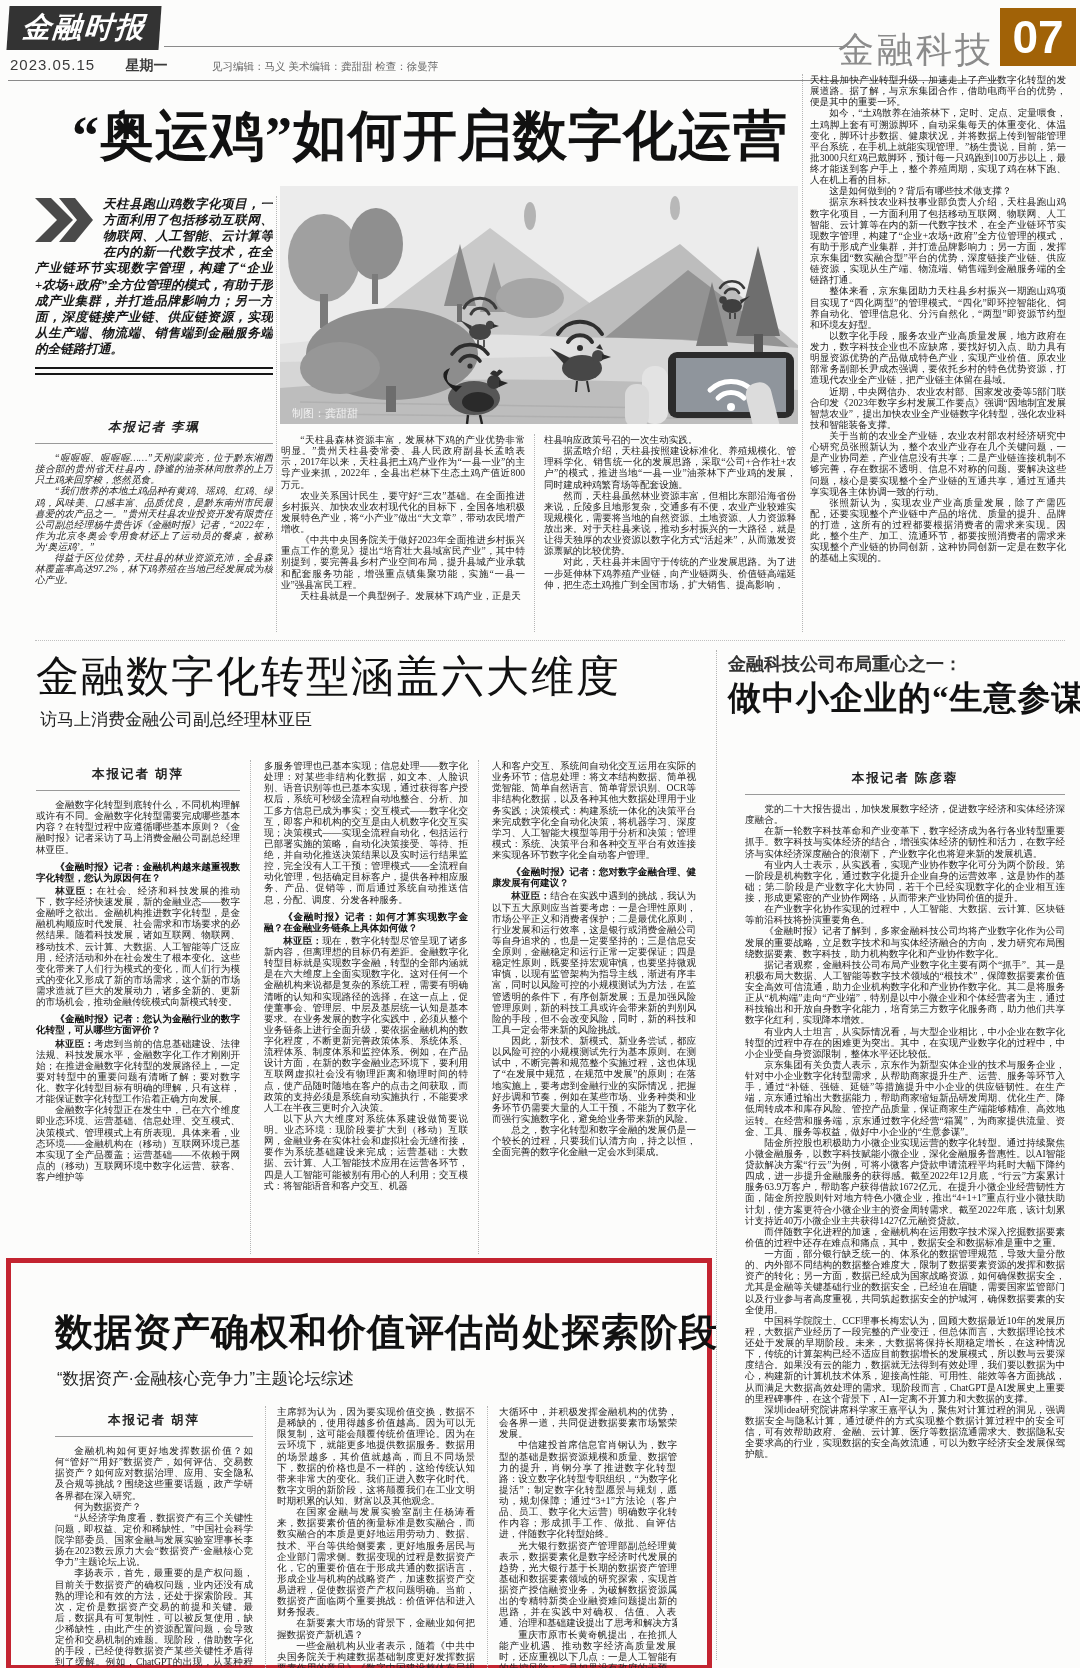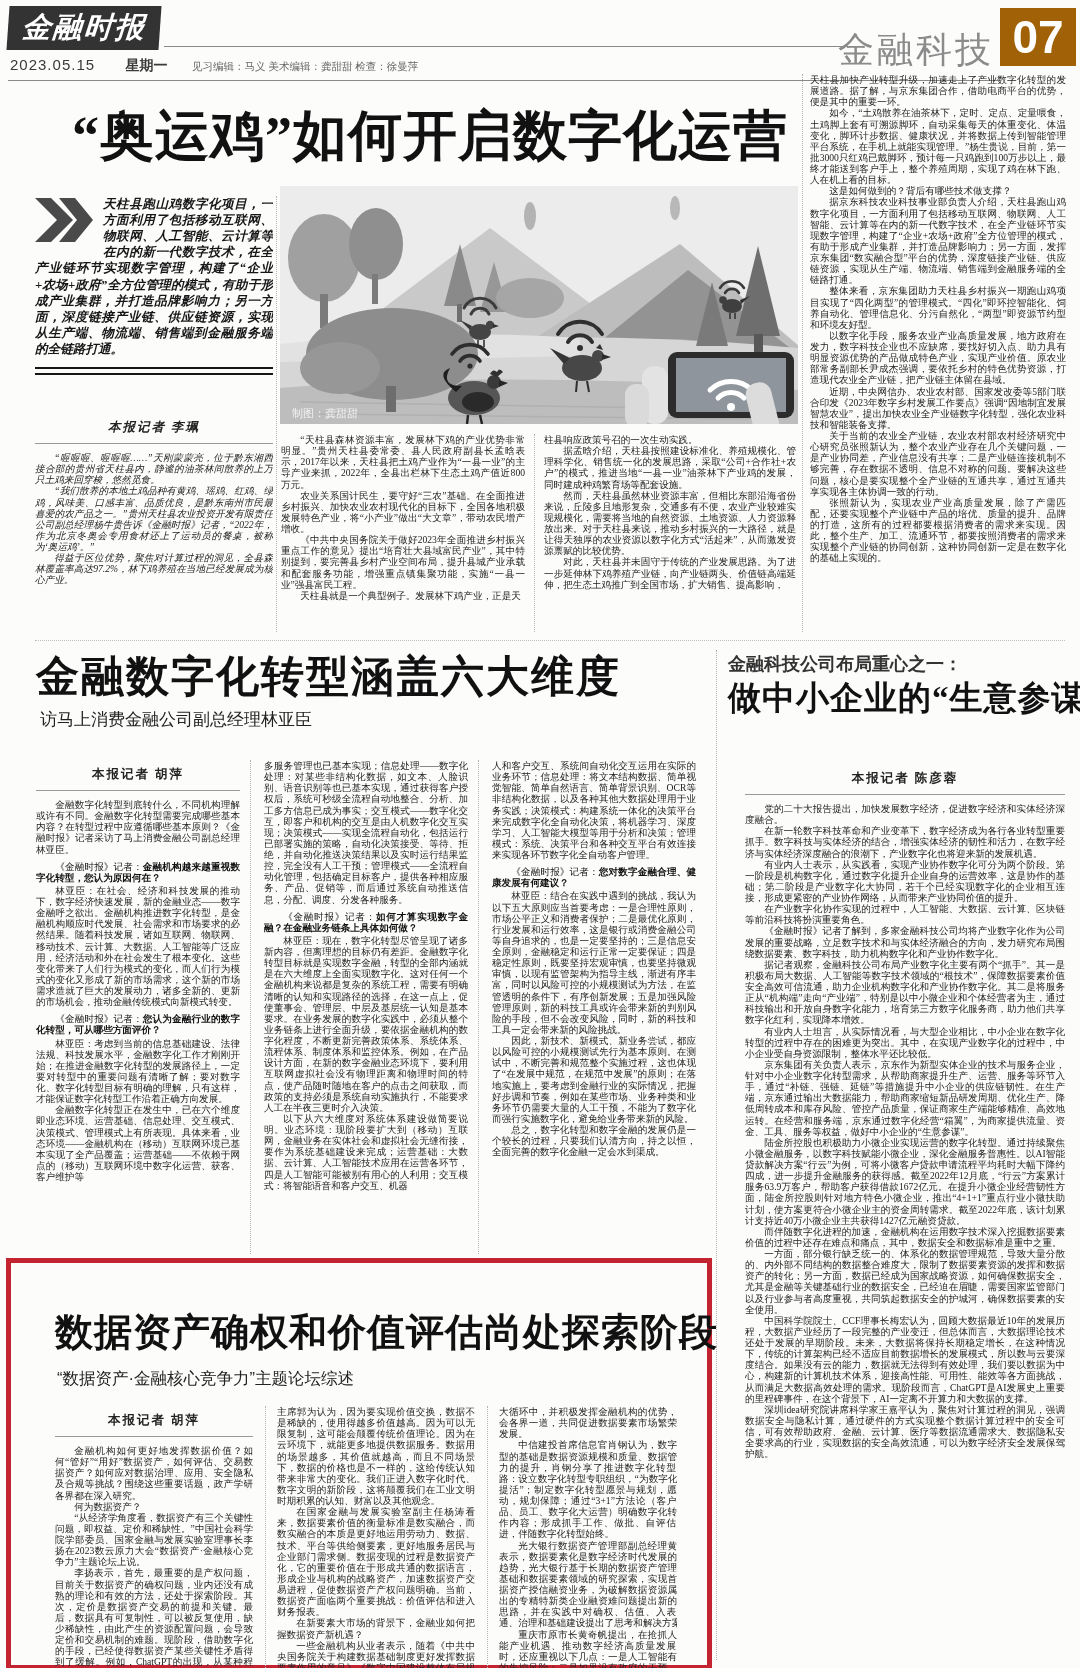--- a/index.html
+++ b/index.html
@@ -8,50 +8,50 @@
   
   .masthead{position:absolute;left:8px;top:6px;width:152px;height:44px;background:#333;
             color:#fff;display:flex;align-items:center;justify-content:center;
             font-family:"DejaVu Serif",serif;font-weight:bold;font-style:italic;
             font-size:29px;letter-spacing:2px;transform:skewX(-4deg);}
   .rule-a{position:absolute;left:164px;top:46px;width:694px;height:0;border-top:1px solid #8a8a8a;}
   .rule-b{position:absolute;left:8px;top:80px;width:990px;height:0;border-top:1px solid #8a8a8a;}
   .date-row{position:absolute;left:10px;top:56px;font-family:"Liberation Sans",sans-serif;color:#3a3a3a;}
   .date-row .d{font-size:15px;letter-spacing:1px;}
   .date-row .w{font-size:14px;font-weight:bold;margin-left:26px;}
-  .date-row .e{font-size:10.5px;color:#666;margin-left:20px;}
+  .date-row .e{font-size:10.5px;color:#666;margin-left:40px;}
   .section-title{position:absolute;right:86px;top:26px;font-family:"Liberation Sans",sans-serif;
                  font-size:36px;color:#8b8b8b;letter-spacing:3px;}
   .page-badge{position:absolute;right:4px;top:8px;width:76px;height:58px;background:#a16207;
               color:#fff;font-family:"Liberation Sans",sans-serif;font-weight:bold;font-size:46px;
               display:flex;align-items:center;justify-content:center;}
   
   .body-text{font-size:9.6px;line-height:1.16;text-align:justify;color:#222;}
   .body-text p{margin:0;text-indent:2em;}
   .body-text p.ni{text-indent:0;}
   .body-text p.q{font-weight:bold;color:#111;margin-top:6px;margin-bottom:2px;}
-  .body-text b{font-weight:normal;}
+  .body-text b{font-weight:bold;}
   .byline-wrap{text-align:center;border-bottom:1px solid #999;padding:4px 0 7px 0;margin-bottom:8px;}
   .byline{font-size:12.5px;font-weight:bold;letter-spacing:2px;color:#222;}
   .vdiv{position:absolute;width:0;border-left:1px dotted #b4b4b4;}
   .hdiv{position:absolute;height:0;border-top:1px dotted #c0c0c0;}
   .clip{overflow:hidden;}
   
   .top-headline{position:absolute;left:72px;top:100px;width:690px;font-size:54px;font-weight:900;
                 letter-spacing:1px;color:#111;font-family:"Liberation Serif",serif;white-space:nowrap;}
   .top-left{position:absolute;left:35px;top:196px;width:238px;height:436px;font-style:italic;}
   .intro{font-size:12.6px;font-weight:bold;line-height:1.28;text-align:justify;color:#161616;}
   .intro .chev{float:left;margin:2px 10px 4px 0;}
   .dbl-rule{height:4px;border-top:2px solid #161616;border-bottom:2px solid #161616;margin:10px 0 38px 0;}
   .illu{position:absolute;left:280px;top:186px;width:518px;height:238px;}
   .mid-a{position:absolute;left:281px;top:434px;width:244px;height:198px;}
   .mid-b{position:absolute;left:544px;top:434px;width:252px;height:198px;}
   .top-right{position:absolute;left:810px;top:74px;width:256px;height:558px;}
   
-  .mid-headline{position:absolute;left:36px;top:648px;font-size:43px;font-weight:700;letter-spacing:2px;color:#111;white-space:nowrap;}
+  .mid-headline{position:absolute;left:36px;top:648px;font-size:43px;font-weight:400;letter-spacing:2px;color:#111;white-space:nowrap;}
   .mid-subtitle{position:absolute;left:40px;top:708px;font-size:17px;font-family:"Liberation Sans",sans-serif;color:#222;}
   .mid-col{position:absolute;top:760px;width:204px;height:494px;}
   .right-kicker{position:absolute;left:728px;top:652px;font-size:18px;font-weight:bold;color:#333;font-family:"Liberation Sans",sans-serif;}
   .right-headline{position:absolute;left:728px;top:676px;font-size:33px;font-weight:900;letter-spacing:1px;color:#111;white-space:nowrap;}
   .right-col{position:absolute;left:745px;top:764px;width:320px;height:896px;}
   
   .red-box{position:absolute;left:6px;top:1258px;width:706px;height:412px;box-sizing:border-box;
            border:5px solid #c32430;background:#fcfcfb;padding:24px 30px 0 30px;}
   .bottom-headline{font-size:38px;font-weight:900;letter-spacing:1px;color:#111;margin:20px 0 10px 14px;white-space:nowrap;}
   .bottom-subtitle{font-size:16.5px;font-family:"Liberation Sans",sans-serif;color:#222;margin:0 0 16px 16px;}
@@ -86,21 +86,21 @@
       </span>
       <span>天柱县跑山鸡数字化项目，一方面利用了包括移动互联网、物联网、人工智能、云计算等在内的新一代数字技术，在全产业链环节实现数字管理，构建了“企业+农场+政府”全方位管理的模式，有助于形成产业集群，并打造品牌影响力；另一方面，深度链接产业链、供应链资源，实现从生产端、物流端、销售端到金融服务端的全链路打通。</span>
     </div>
     <div class="dbl-rule"></div>
     <div class="byline-wrap">
       <span class="byline">本报记者 李珮</span>
     </div>
     <div class="body-text">
         <p>“喔喔喔、喔喔喔……”天刚蒙蒙亮，位于黔东湘西接合部的贵州省天柱县内，静谧的油茶林间散养的上万只土鸡来回穿梭，悠然觅食。</p>
         <p>“我们散养的本地土鸡品种有黄鸡、瑶鸡、红鸡、绿鸡，风味美、口感丰富、品质优良，是黔东南州市民最喜爱的农产品之一。”贵州天柱县农业投资开发有限责任公司副总经理杨牛贵告诉《金融时报》记者，“2022年，作为北京冬奥会专用食材还上了运动员的餐桌，被称为‘奥运鸡’。”</p>
-        <p>得益于区位优势，聚焦对计算过程的洞见，全县森林覆盖率高达97.2%，林下鸡养殖在当地已经发展成为核心产业。</p>
+        <p>得益于区位优势，天柱县的林业资源充沛，全县森林覆盖率高达97.2%，林下鸡养殖在当地已经发展成为核心产业。</p>
       </div>
   </div>
 
   <div class="illu">
     <svg width="518" height="238" viewBox="0 0 518 238">
       <rect width="518" height="238" fill="#ececec"></rect>
       <polygon points="40,170 210,42 380,170" fill="#c9c9c9"></polygon>
       <polygon points="220,175 400,58 540,178" fill="#bdbdbd"></polygon>
       <polygon points="300,172 408,84 518,168" fill="#939393"></polygon>
       <ellipse cx="250" cy="30" rx="6" ry="14" fill="#b3b3b3"></ellipse>

